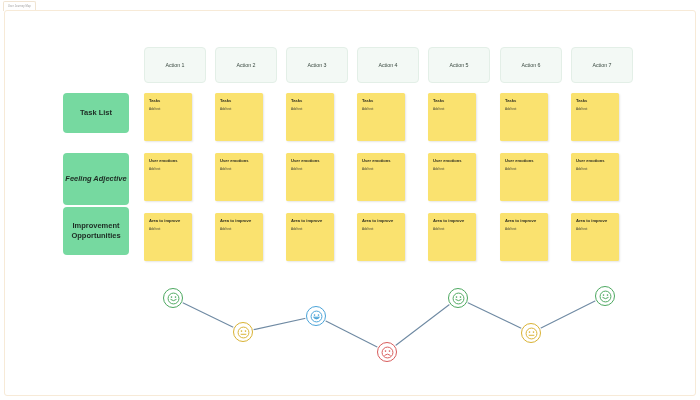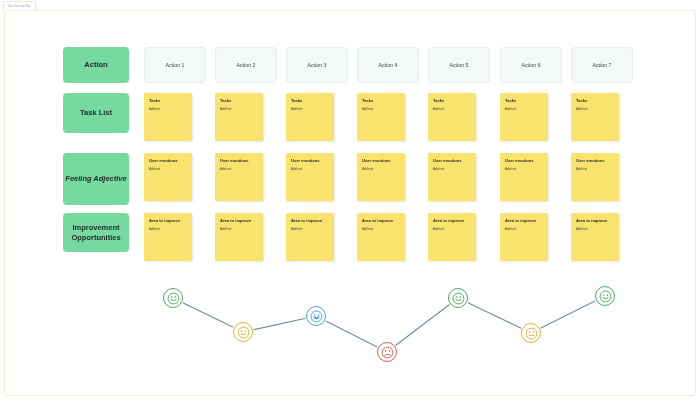--- a/index.html
+++ b/index.html
@@ -109,21 +109,20 @@
 
 <div class="app">
 
   <div class="tabstrip">
     <div class="tab">User Journey Map</div>
   </div>
 
   <div class="canvas">
     <div class="board" id="board">
 
-      <div class="cell rowlabel" style="left:58px;top:36px;width:66px;height:36px;">Action</div>
 
       <div id="columns">
           <div class="cell actioncard" style="left: 139px; top: 36px; width: 62px; height: 36px;">
             <span>Action 1</span>
           </div>
           <div class="cell actioncard" style="left: 210px; top: 36px; width: 62px; height: 36px;">
             <span>Action 2</span>
           </div>
           <div class="cell actioncard" style="left: 281px; top: 36px; width: 62px; height: 36px;">
             <span>Action 3</span>
@@ -137,21 +136,21 @@
           <div class="cell actioncard" style="left: 495px; top: 36px; width: 62px; height: 36px;">
             <span>Action 6</span>
           </div>
           <div class="cell actioncard" style="left: 566px; top: 36px; width: 62px; height: 36px;">
             <span>Action 7</span>
           </div>
         </div>
       <div id="rowlabels">
           <div class="cell rowlabel" style="left: 58px; top: 82px; width: 66px; height: 40px;">Task List</div>
           <div class="cell rowlabel italic" style="left: 58px; top: 142px; width: 66px; height: 52px;">Feeling Adjective</div>
-          <div class="cell rowlabel" style="left: 58px; top: 202px; width: 66px; height: 39px;">Improvement Opportunities</div>
+          <div class="cell rowlabel" style="left: 58px; top: 196px; width: 66px; height: 48px;">Improvement Opportunities</div>
         </div>
       <div id="notes">
           <div class="cell note" style="left: 139px; top: 82px; width: 48px; height: 48px;">
             <p class="note-title">Tasks</p>
             <p class="note-sub">Add text</p>
           </div>
           <div class="cell note" style="left: 210px; top: 82px; width: 48px; height: 48px;">
             <p class="note-title">Tasks</p>
             <p class="note-sub">Add text</p>
           </div>

